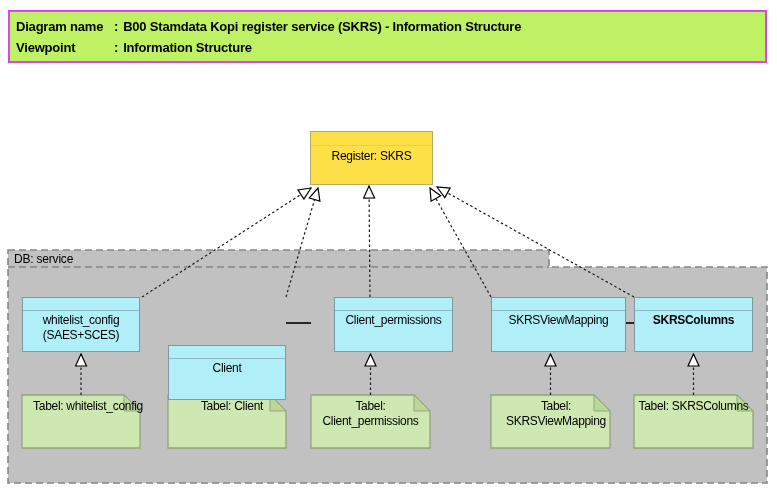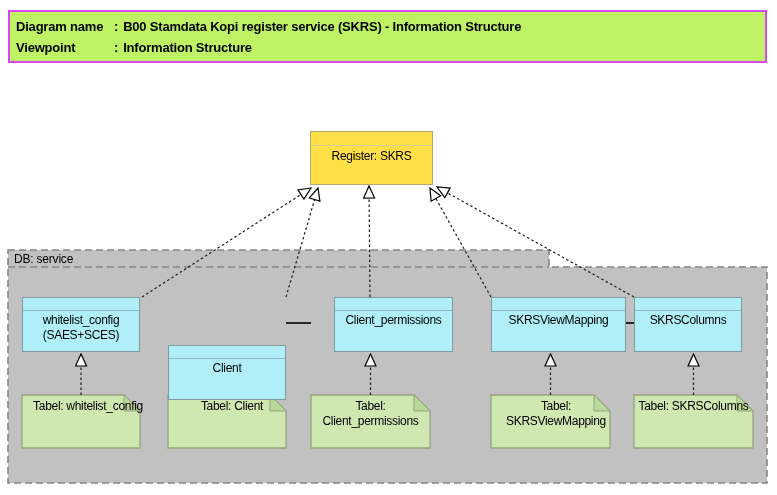--- a/index.html
+++ b/index.html
@@ -29,21 +29,21 @@
              padding-top:3px;white-space:pre-line;}
 
   
   .entity{top:297px;height:55px;background:#b0eff8;border:1.3px solid #7d9aa0;z-index:2;}
   .entity .strip{height:12px;border-bottom:1px solid #8cbac2;}
   .entity .nodelabel{padding-top:2px;}
   #e1{left:22px;width:118px;}
   #e2{left:168px;width:118px;margin-top:48px;}
   #e3{left:311px;width:119px;margin-left:23px;}
   #e4{left:491px;width:135px;}
-  #e5{left:634px;width:108px;}
+  #e5{left:634px;width:119px;font-weight:bold;}
 
   
   .notetext{top:395px;height:53px;z-index:2;font-size:12px;letter-spacing:-0.3px;
             text-align:center;line-height:15px;padding-top:4px;white-space:pre-line;}
   #n1{left:22px;width:132px;}
   #n2{left:168px;width:128px;}
   #n3{left:311px;width:119px;border-radius:12px;}
   #n4{left:491px;width:130px;}
   #n5{left:631px;width:125px;white-space:nowrap;}
 </style>

